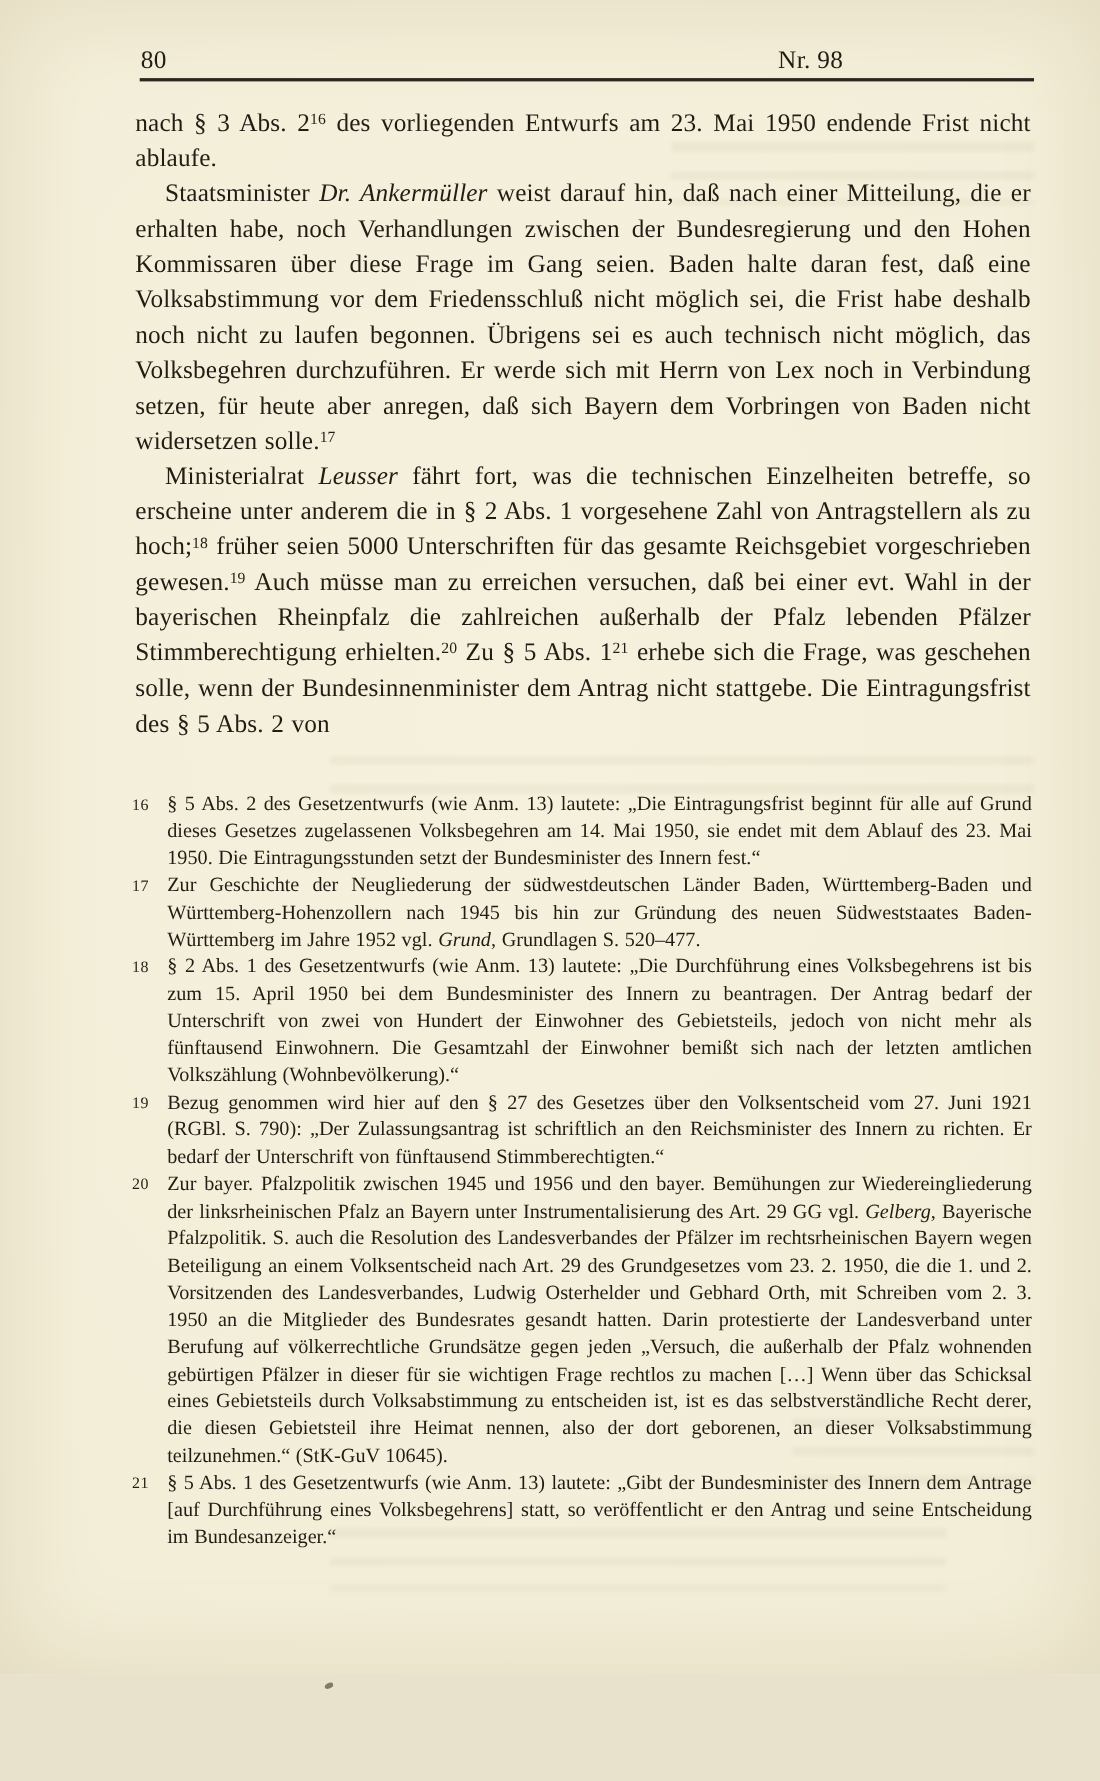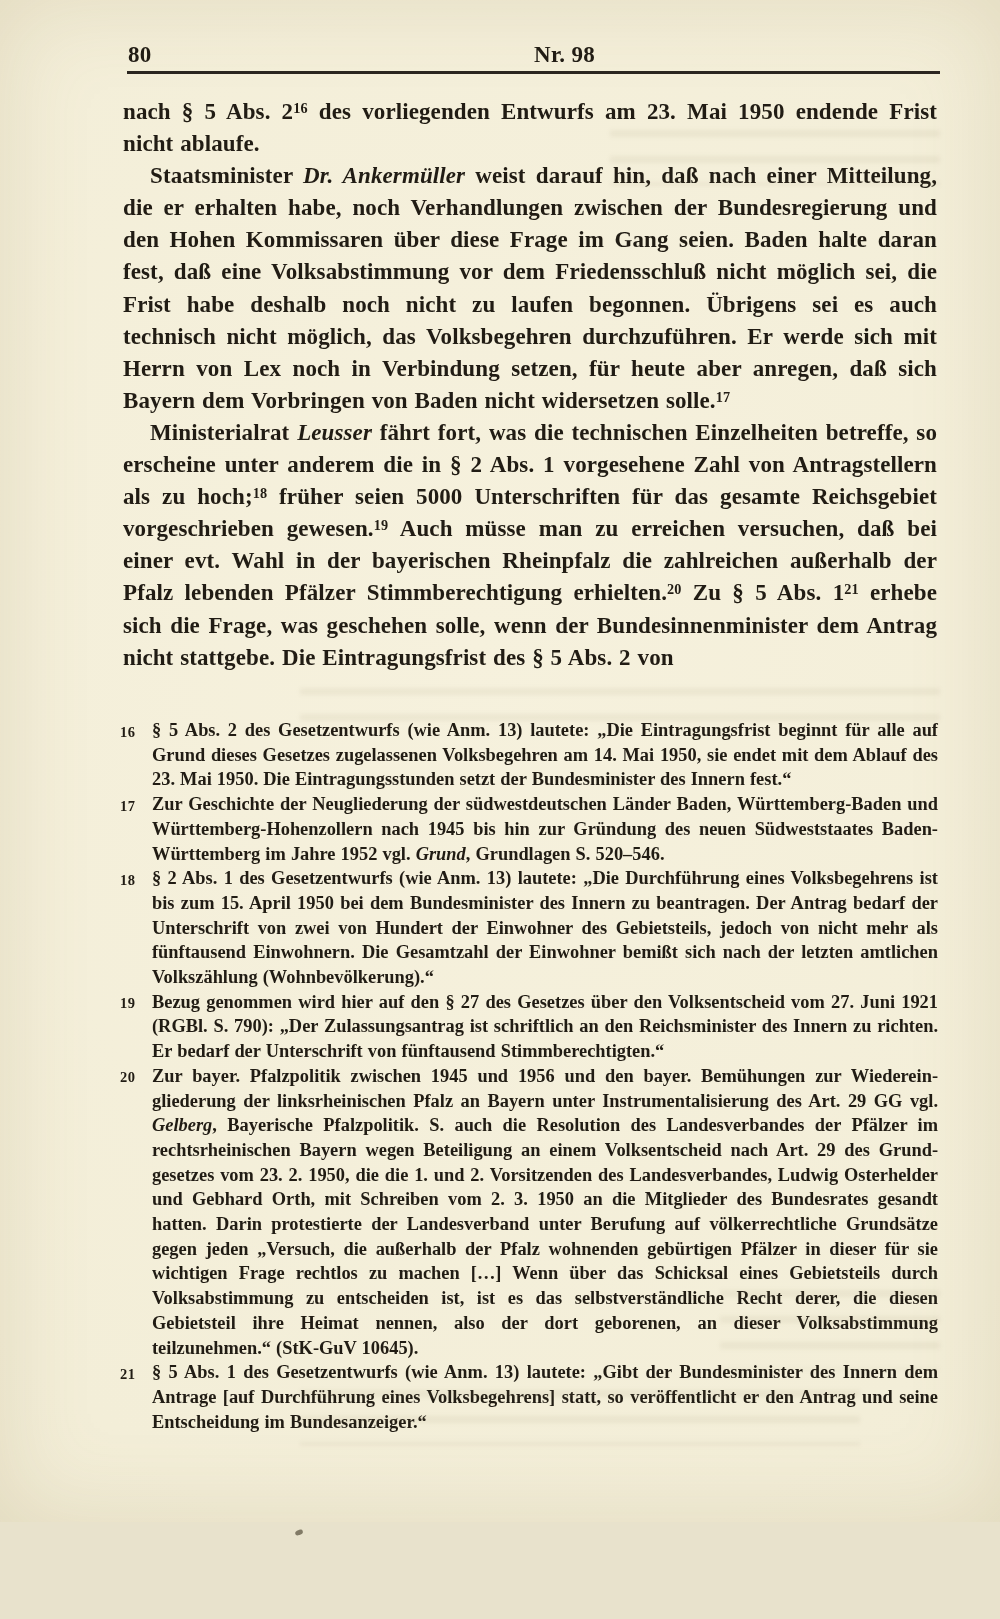--- a/index.html
+++ b/index.html
@@ -9,31 +9,30 @@
     font-family: "Liberation Serif", "DejaVu Serif", serif;
     overflow: hidden;
   }
   .page {
     position: relative;
     width: 1000px; height: 1522px;
     background:
       radial-gradient(ellipse 130% 110% at 48% 42%, #f6f1dd 0%, #f3eed8 55%, #eee8cf 100%);
     box-shadow: inset 0 0 90px rgba(150, 130, 80, 0.18);
     color: #211c14;
-    font-weight: bold;
   }
   
   .page-header {
     position: absolute; top: 42px; left: 128px; width: 812px;
     display: flex; align-items: baseline;
     font-size: 23px; letter-spacing: 0.3px;
   }
   .page-header .h-left  { flex: 1; text-align: left; }
   .page-header .h-mid   { flex: 2; text-align: center; }
-  .page-header .h-right { flex: 1; text-align: left; }
+  .page-header .h-right { flex: 1; text-align: center; }
   .header-rule {
     position: absolute; top: 71px; left: 127px; width: 813px; height: 3px;
     background: #2b2620; border: none;
   }
   
   .body-text {
     position: absolute; top: 96px; left: 123px; width: 814px;
     font-size: 23px; line-height: 32.1px;
     text-align: justify; word-spacing: 1px; letter-spacing: 0.1px;
     hyphens: manual;
@@ -82,28 +81,28 @@
 <div class="page">
 
   <header class="page-header">
     <span class="h-left">80</span>
     <span class="h-right">Nr. 98</span>
   </header>
 
   <div class="header-rule"></div>
 
   <main class="body-text" id="body-paragraphs">
-      <p class=""><span>nach § 5 Abs. 2</span><sup class="fn-ref">16</sup><span> des vorliegenden Entwurfs am 23. Mai 1950 endende Frist nicht ablaufe.</span></p>
+      <p class=""><span>nach § 3 Abs. 2</span><sup class="fn-ref">16</sup><span> des vorliegenden Entwurfs am 23. Mai 1950 endende Frist nicht ablaufe.</span></p>
       <p class="indent"><span>Staatsminister </span><em>Dr. Ankermüller</em><span> weist darauf hin, daß nach einer Mittei­lung, die er erhalten habe, noch Verhandlungen zwischen der Bundesregie­rung und den Hohen Kommissaren über diese Frage im Gang seien. Baden halte daran fest, daß eine Volksabstimmung vor dem Friedensschluß nicht möglich sei, die Frist habe deshalb noch nicht zu laufen begonnen. Übrigens sei es auch technisch nicht möglich, das Volksbegehren durchzuführen. Er werde sich mit Herrn von Lex noch in Verbindung setzen, für heute aber an­regen, daß sich Bayern dem Vorbringen von Baden nicht widersetzen solle.</span><sup class="fn-ref">17</sup></p>
       <p class="indent"><span>Ministerialrat </span><em>Leusser</em><span> fährt fort, was die technischen Einzelheiten betreffe, so erscheine unter anderem die in § 2 Abs. 1 vorgesehene Zahl von Antrag­stellern als zu hoch;</span><sup class="fn-ref">18</sup><span> früher seien 5000 Unterschriften für das gesamte Reichsgebiet vorgeschrieben gewesen.</span><sup class="fn-ref">19</sup><span> Auch müsse man zu erreichen ver­suchen, daß bei einer evt. Wahl in der bayerischen Rheinpfalz die zahlreichen außerhalb der Pfalz lebenden Pfälzer Stimmberechtigung erhielten.</span><sup class="fn-ref">20</sup><span> Zu § 5 Abs. 1</span><sup class="fn-ref">21</sup><span> erhebe sich die Frage, was geschehen solle, wenn der Bundesinnen­minister dem Antrag nicht stattgebe. Die Eintragungsfrist des § 5 Abs. 2 von</span></p>
     </main>
 
   <section class="footnotes" id="footnote-list">
       <div class="footnote"><span class="fn-num">16</span><span class="fn-body"><span>§ 5 Abs. 2 des Gesetzentwurfs (wie Anm. 13) lautete: „Die Eintragungsfrist beginnt für alle auf Grund dieses Gesetzes zugelassenen Volksbegehren am 14. Mai 1950, sie endet mit dem Ablauf des 23. Mai 1950. Die Eintragungsstunden setzt der Bundesminister des Innern fest.“</span></span></div>
-      <div class="footnote"><span class="fn-num">17</span><span class="fn-body"><span>Zur Geschichte der Neugliederung der südwestdeutschen Länder Baden, Württemberg-Baden und Württemberg-Hohenzollern nach 1945 bis hin zur Gründung des neuen Südweststaates Baden-Württemberg im Jahre 1952 vgl. </span><em>Grund</em><span>, Grundlagen S. 520–546.</span></span></div>
+      <div class="footnote"><span class="fn-num">17</span><span class="fn-body"><span>Zur Geschichte der Neugliederung der südwestdeutschen Länder Baden, Württemberg-Baden und Württemberg-Hohenzollern nach 1945 bis hin zur Gründung des neuen Südweststaates Baden-Württemberg im Jahre 1952 vgl. </span><em>Grund</em><span>, Grundlagen S. 520–477.</span></span></div>
       <div class="footnote"><span class="fn-num">18</span><span class="fn-body"><span>§ 2 Abs. 1 des Gesetzentwurfs (wie Anm. 13) lautete: „Die Durchführung eines Volksbegehrens ist bis zum 15. April 1950 bei dem Bundesminister des Innern zu beantragen. Der Antrag be­darf der Unterschrift von zwei von Hundert der Einwohner des Gebietsteils, jedoch von nicht mehr als fünftausend Einwohnern. Die Gesamtzahl der Einwohner bemißt sich nach der letz­ten amtlichen Volkszählung (Wohnbevölkerung).“</span></span></div>
       <div class="footnote"><span class="fn-num">19</span><span class="fn-body"><span>Bezug genommen wird hier auf den § 27 des Gesetzes über den Volksentscheid vom 27. Juni 1921 (RGBl. S. 790): „Der Zulassungsantrag ist schriftlich an den Reichsminister des Innern zu richten. Er bedarf der Unterschrift von fünftausend Stimmberechtigten.“</span></span></div>
       <div class="footnote"><span class="fn-num">20</span><span class="fn-body"><span>Zur bayer. Pfalzpolitik zwischen 1945 und 1956 und den bayer. Bemühungen zur Wiederein­gliederung der linksrheinischen Pfalz an Bayern unter Instrumentalisierung des Art. 29 GG vgl. </span><em>Gelberg</em><span>, Bayerische Pfalzpolitik. S. auch die Resolution des Landesverbandes der Pfälzer im rechtsrheinischen Bayern wegen Beteiligung an einem Volksentscheid nach Art. 29 des Grund­gesetzes vom 23. 2. 1950, die die 1. und 2. Vorsitzenden des Landesverbandes, Ludwig Oster­helder und Gebhard Orth, mit Schreiben vom 2. 3. 1950 an die Mitglieder des Bundesrates ge­sandt hatten. Darin protestierte der Landesverband unter Berufung auf völkerrechtliche Grundsätze gegen jeden „Versuch, die außerhalb der Pfalz wohnenden gebürtigen Pfälzer in dieser für sie wichtigen Frage rechtlos zu machen […] Wenn über das Schicksal eines Gebiets­teils durch Volksabstimmung zu entscheiden ist, ist es das selbstverständliche Recht derer, die diesen Gebietsteil ihre Heimat nennen, also der dort geborenen, an dieser Volksabstimmung teilzunehmen.“ (StK-GuV 10645).</span></span></div>
       <div class="footnote"><span class="fn-num">21</span><span class="fn-body"><span>§ 5 Abs. 1 des Gesetzentwurfs (wie Anm. 13) lautete: „Gibt der Bundesminister des Innern dem Antrage [auf Durchführung eines Volksbegehrens] statt, so veröffentlicht er den Antrag und seine Entscheidung im Bundesanzeiger.“</span></span></div>
     </section>
 
   <div class="bleed b1"></div>
   <div class="bleed b2"></div>
   <div class="bleed b3"></div>
   <div class="bleed b4"></div>

